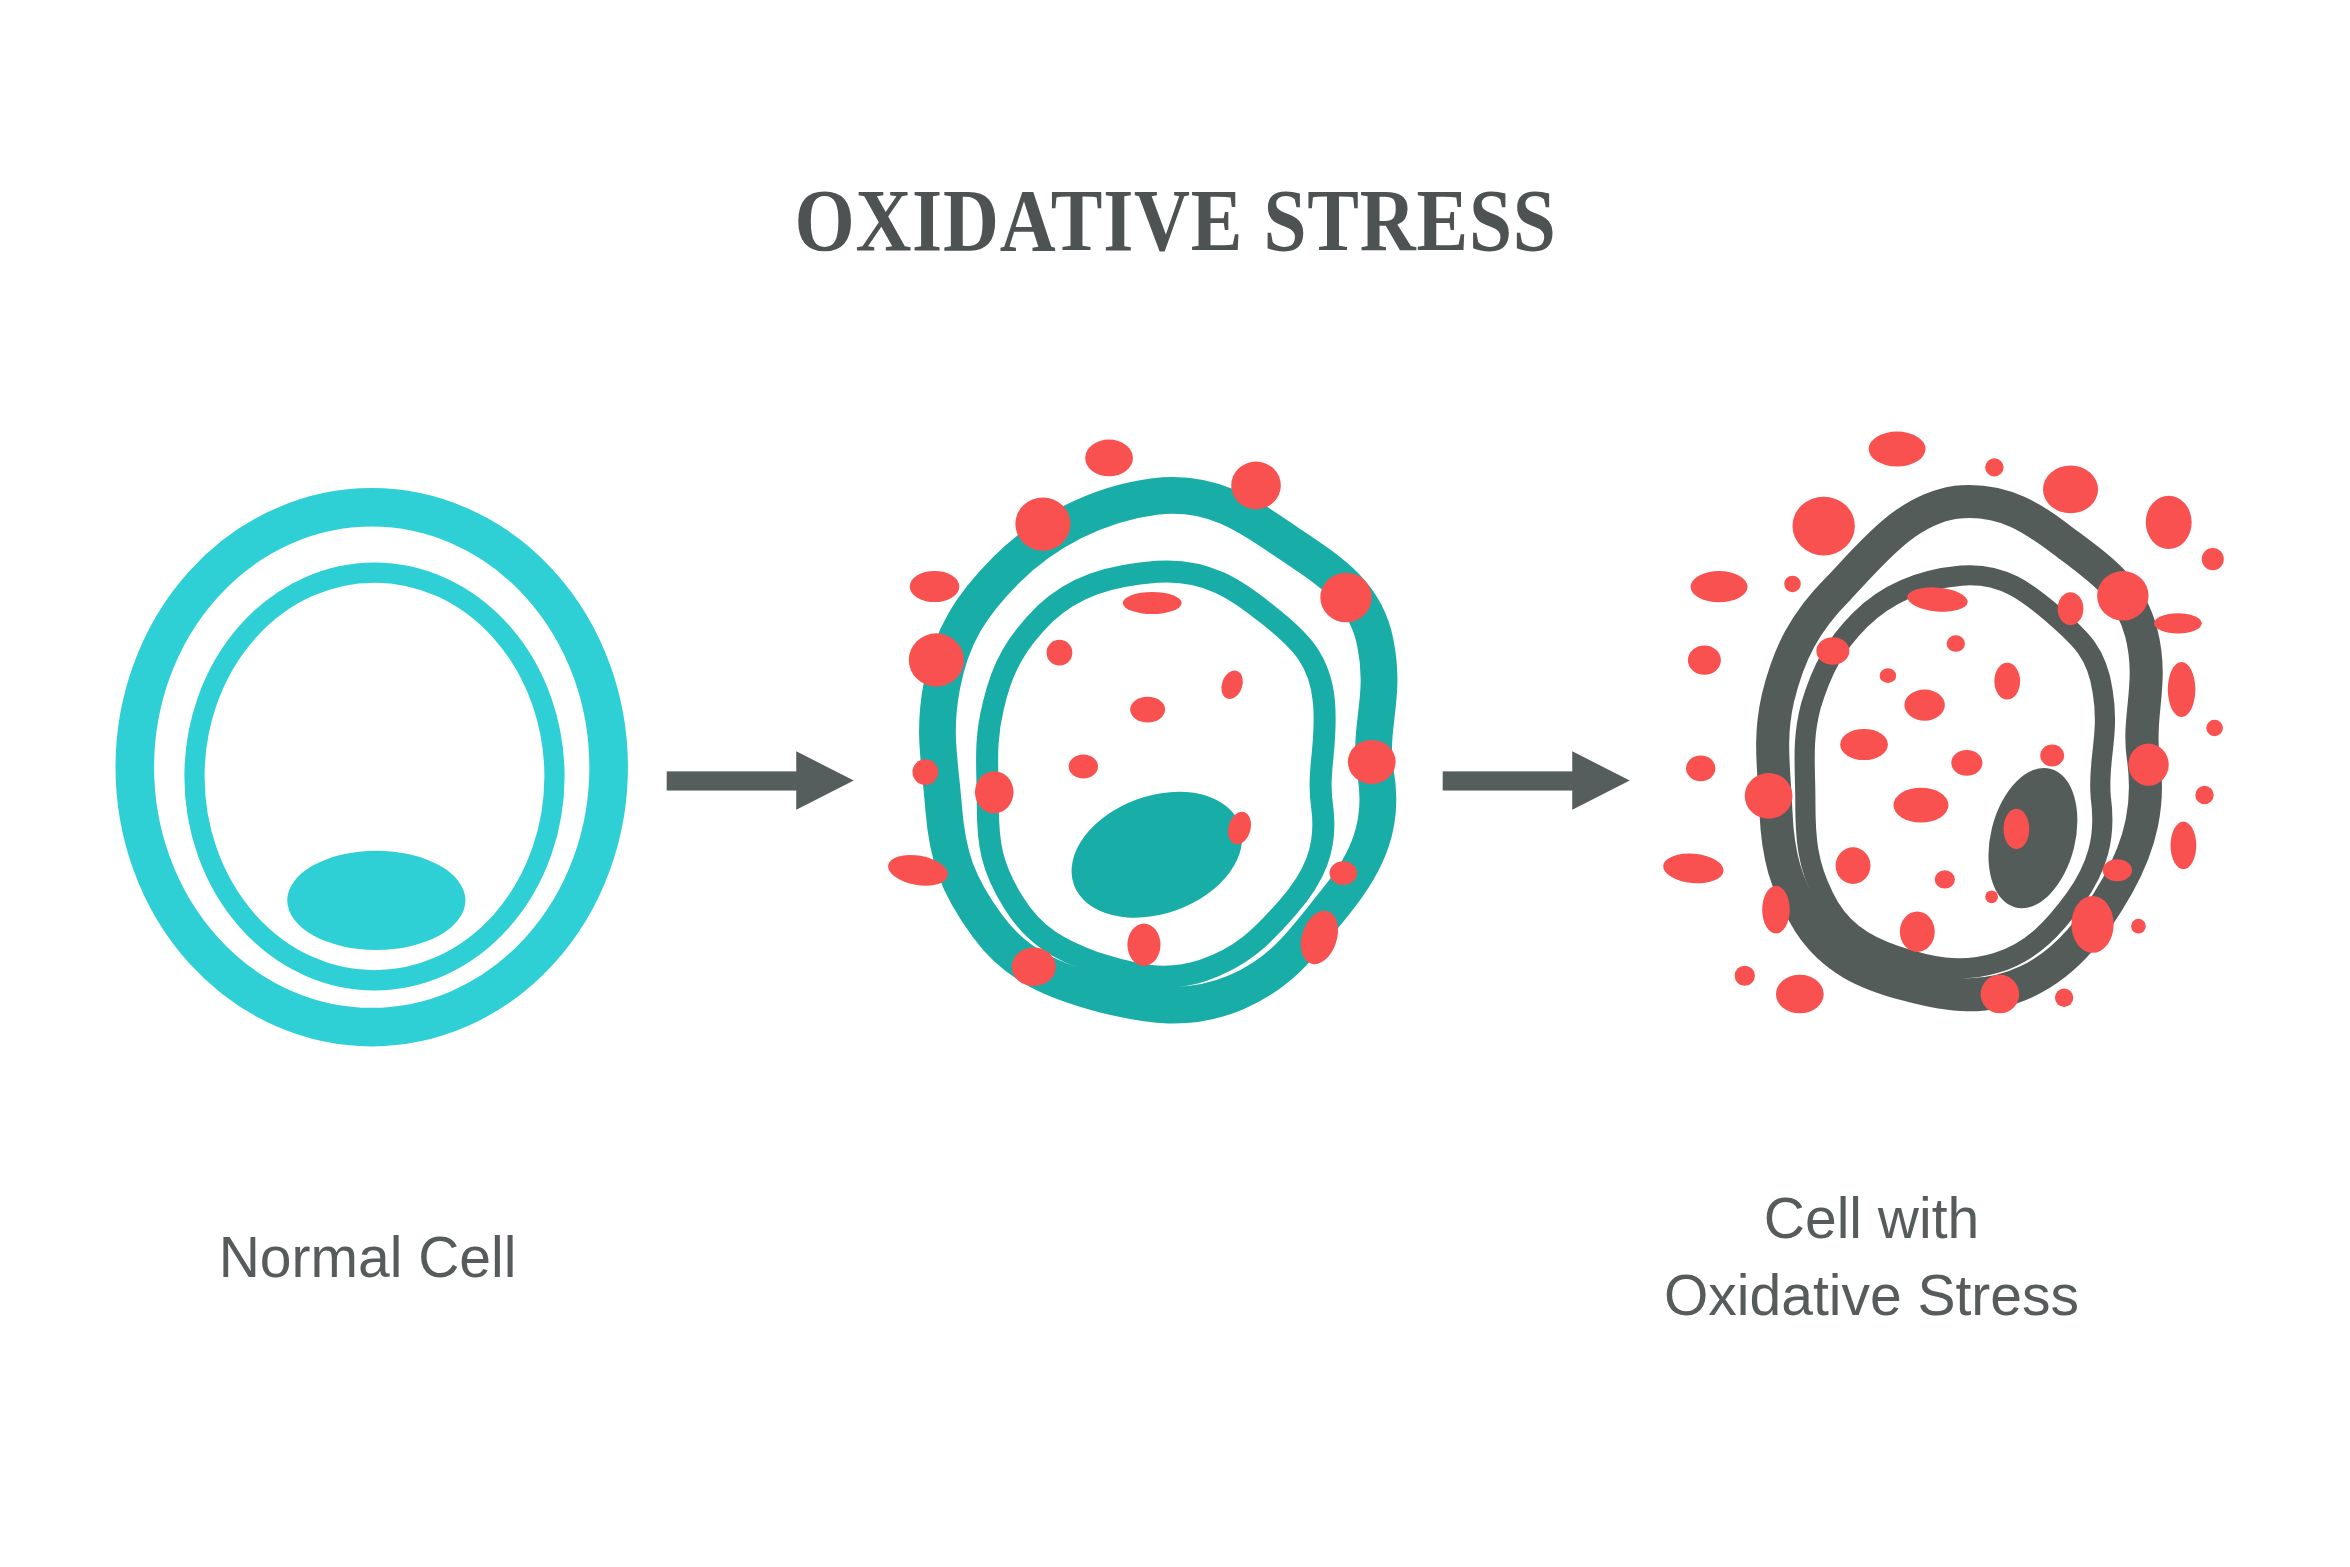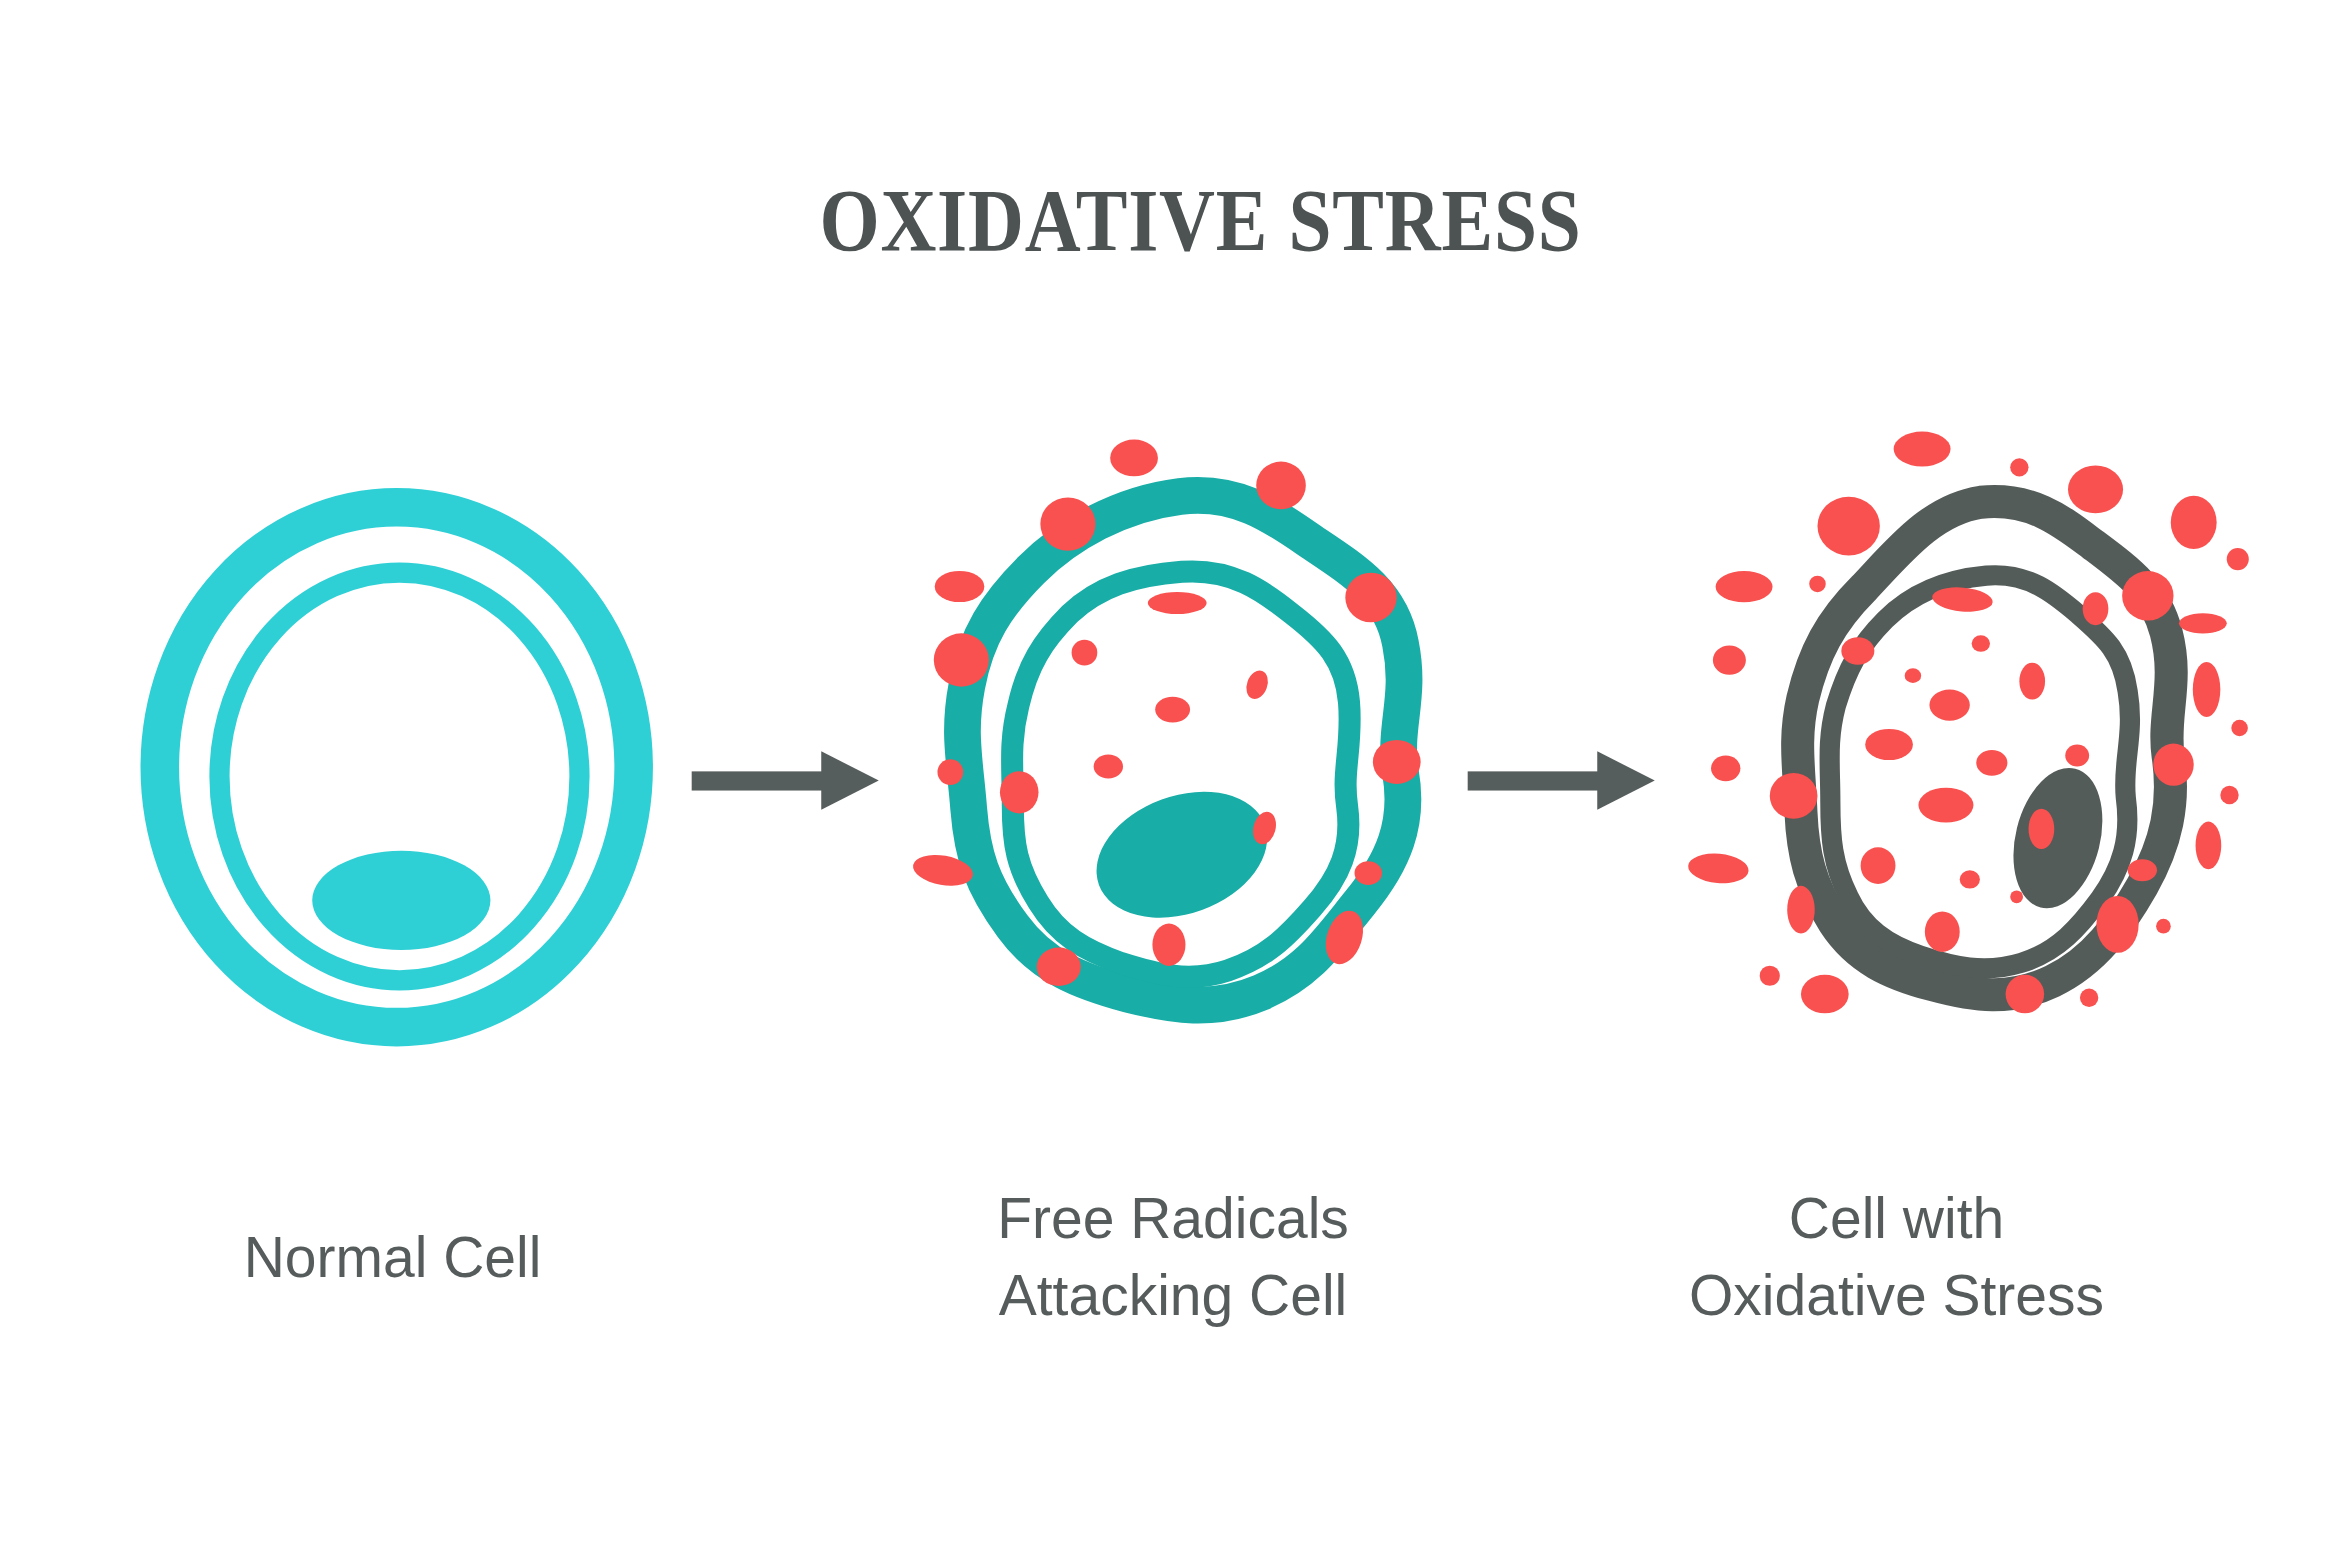--- a/index.html
+++ b/index.html
@@ -13,21 +13,20 @@
     position: relative;
     overflow: hidden;
     font-family: "Liberation Sans", sans-serif;
   }
 
   .canvas {
     position: absolute;
     inset: 0;
     width: 1861px;
     height: 1568px;
-    margin-left: 25px;
   }
 
   
   .title {
     position: absolute;
     left: 0;
     top: 170px;
     width: 2351px;
     text-align: center;
     font-family: "Liberation Serif", serif;
@@ -244,20 +243,18 @@
 
     <svg id="arrow-2" class="arrow" width="193" height="73" viewBox="0 0 210 80">
       <rect x="0" y="30" width="150" height="21" fill="#565e5d"></rect>
       <polygon points="142,8 205,40 142,72" fill="#565e5d"></polygon>
     </svg>
 
   </div>
 
   <div class="captions">
     <div class="caption" id="caption-normal">Normal Cell</div>
-    <div class="caption" id="caption-attacked">Free Radicals
-Attacking Cell</div>
     <div class="caption" id="caption-stressed">Cell with
 Oxidative Stress</div>
   </div>
 
 </div>
 
 
 </body></html>

